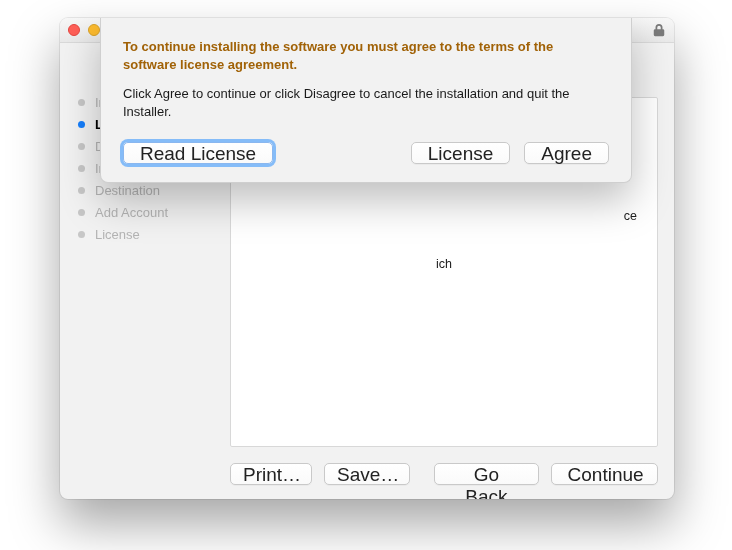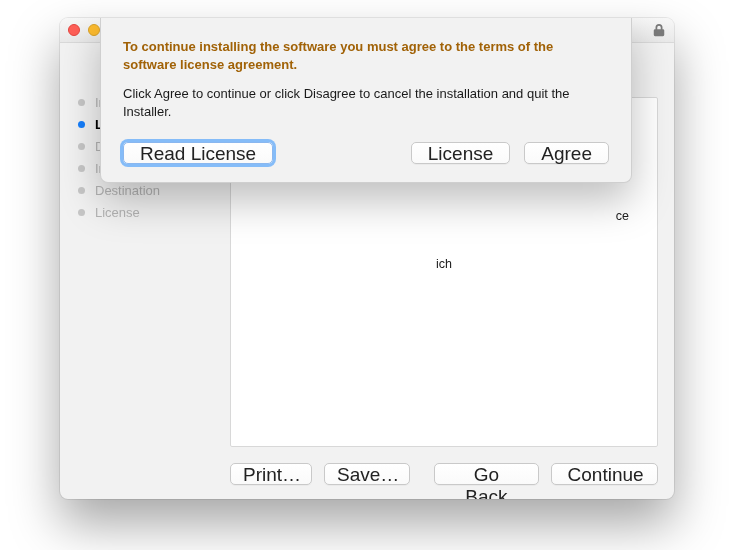--- a/index.html
+++ b/index.html
@@ -58,21 +58,21 @@
     position: relative;
     padding: 16px 16px 12px 0;
     display:flex; flex-direction:column;
   }
   .license-box {
     flex:1;
     background:#fff;
     border:1px solid #d8d8d8;
     border-radius:2px;
     margin: 38px 0 10px 0;
-    padding: 10px 22px;
+    padding: 10px 14px;
     font-size: 12.5px;
     color:#202020;
     line-height:1.6;
     overflow:hidden;
   }
   .license-box .line1, .license-box .line2 { white-space: pre; }
   .license-box .line1 { text-align: right; padding-right: 6px;}
   .license-box .line2 { padding-left: 0; margin-top: 28px;}
   
   .license-visible { margin-top: 98px; }
@@ -164,20 +164,24 @@
       <div class="step">
         <span class="dot"></span>
         <span class="step-label">Installation Type</span>
       </div>
       <div class="step">
         <span class="dot"></span>
         <span class="step-label">Destination</span>
       </div>
       <div class="step">
         <span class="dot"></span>
+        <span class="step-label">Add Account</span>
+      </div>
+      <div class="step">
+        <span class="dot"></span>
         <span class="step-label">License</span>
       </div>
     </div>
 
     <div class="main">
 
       <div class="license-box">
         <div class="license-visible">
           <div class="line1">ce</div>
           <div class="line2" style="text-align:center;">ich</div>

